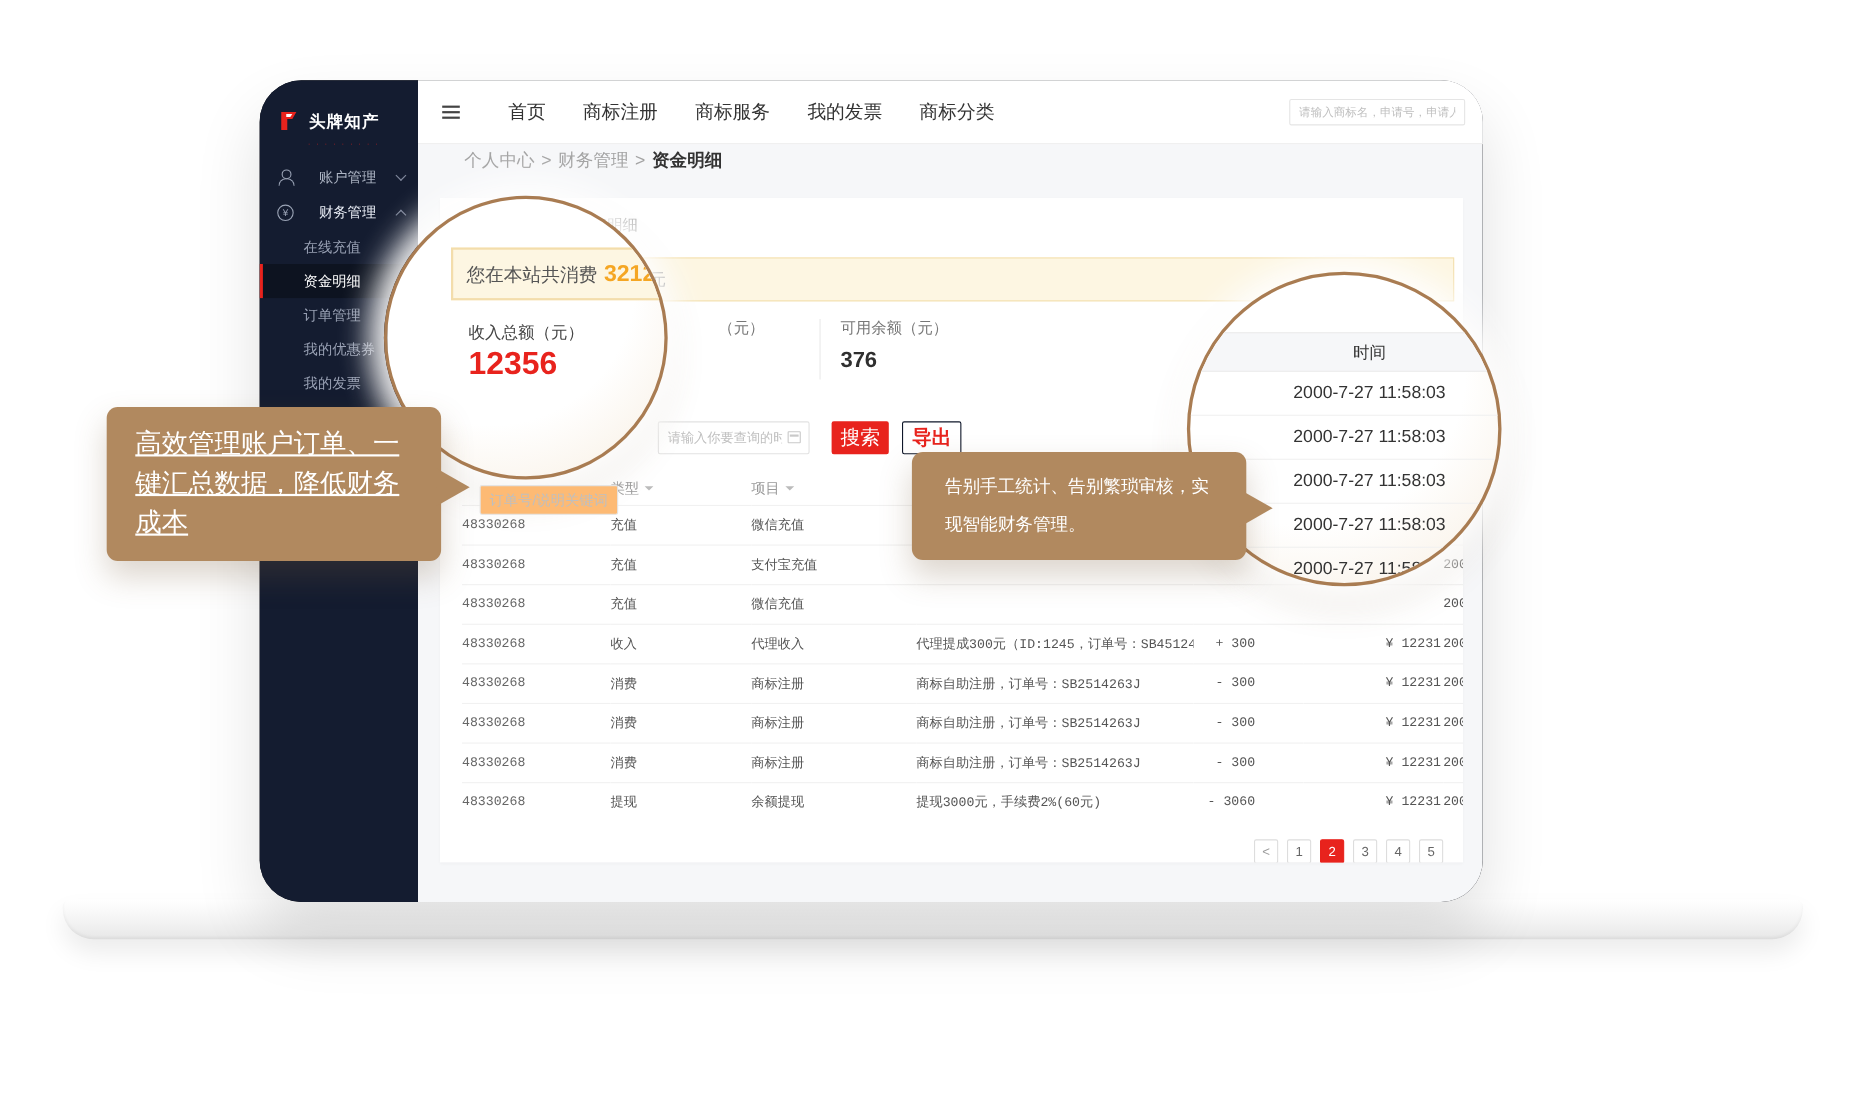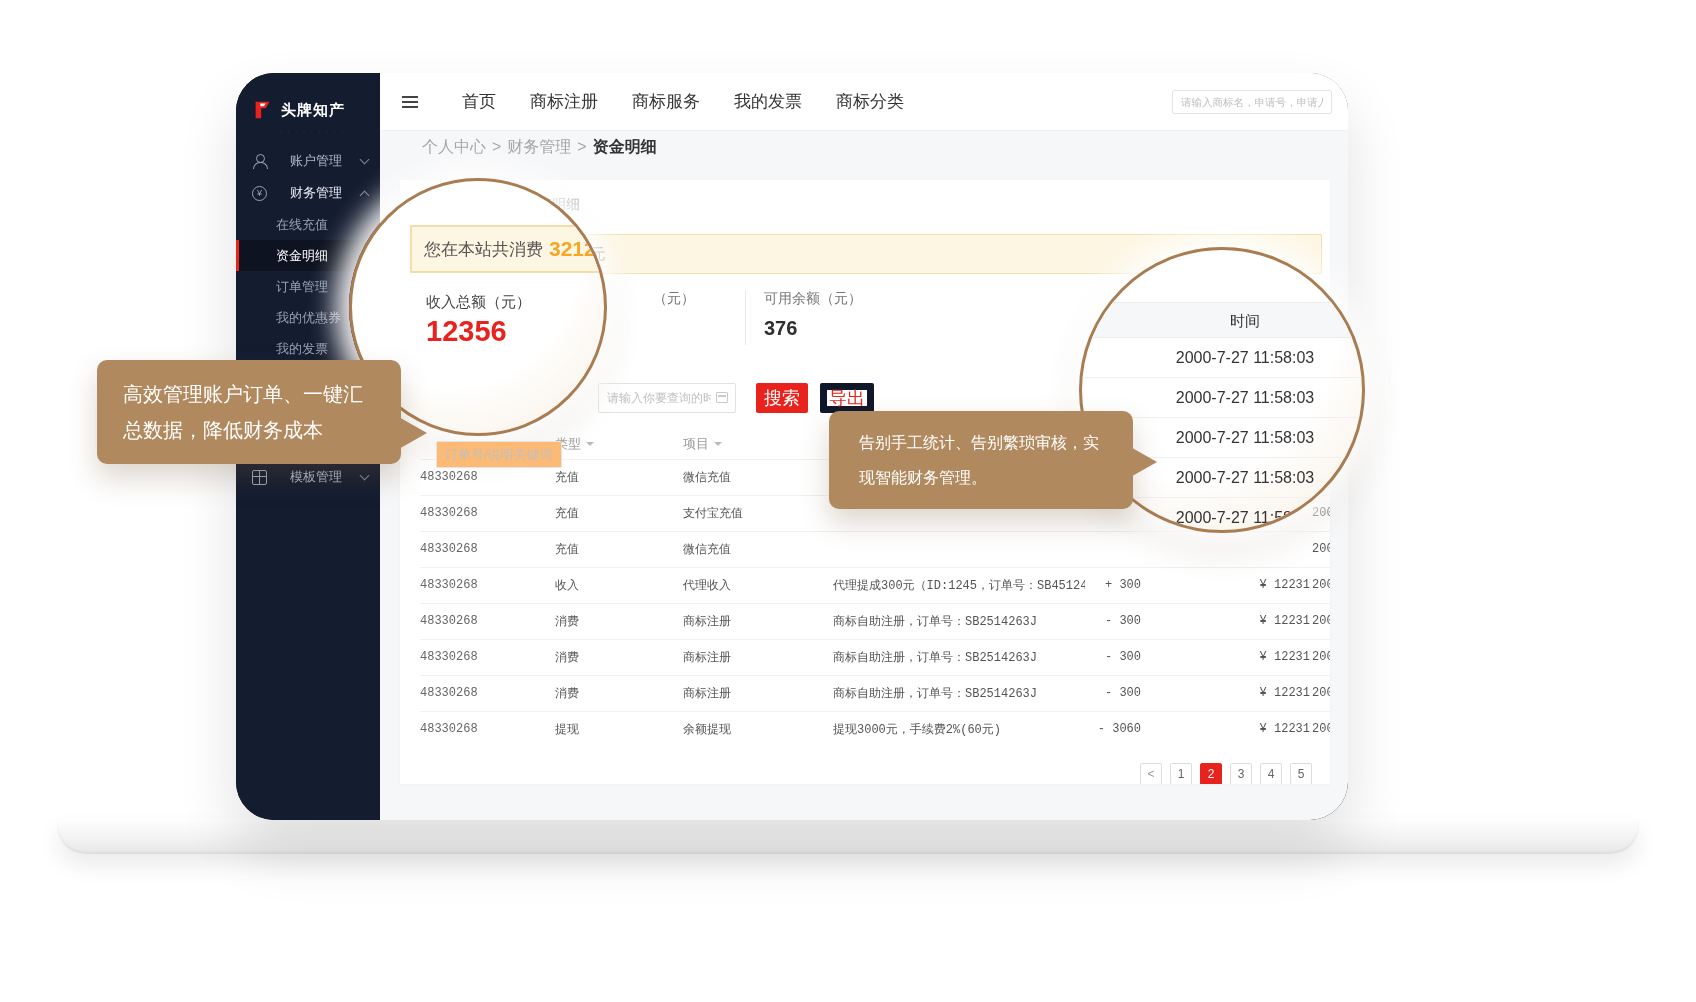--- a/index.html
+++ b/index.html
@@ -60,21 +60,21 @@
   .stat.c2 { width:92px; }
   .stat.c3 { border-left:1px solid #e9e9e9; padding-left:18px; }
   .filters { display:flex; align-items:center; margin:24px 0 0 178px; }
   .date-wrap { position:relative; width:138px; }
   .date-input { width:138px; height:30px; border:1px solid #e2e2e2; border-radius:2px; font-size:12px; padding:0 24px 0 8px; color:#666; }
   .date-input::placeholder { color:#c0c0c0; }
   .cal { position:absolute; right:8px; top:9px; width:12px; height:11px; border:1.2px solid #c9c9c9; border-radius:1px; }
   .cal:before { content:""; position:absolute; left:1px; top:1.5px; right:1px; height:2px; background:#c9c9c9; }
   .btn { height:30px; border-radius:2px; font-size:18px; cursor:pointer; display:inline-flex; align-items:center; justify-content:center; }
   .btn.search { width:52px; background:#e8231d; color:#fff; border:none; margin-left:20px; }
-  .btn.export { width:54px; background:#fff; color:#e8231d; border:7px solid #0f172a; margin-left:12px; }
+  .btn.export { width:54px; background:#fff; color:#e8231d; border:1px solid #0f172a; margin-left:12px;font-weight:bold; }
 
   table { width:100%; margin-top:16px; border-collapse:collapse; table-layout:fixed; }
   col.c-order{width:135px} col.c-type{width:128px} col.c-proj{width:150px} col.c-desc{width:252px} col.c-amt{width:100px} col.c-bal{width:127px} col.c-time{width:18px}
   th { font-size:13px; font-weight:normal; color:#999; text-align:left; height:30px; padding:0; }
   td { font-size:12px; color:#555; height:36px; border-top:1px solid #f1f1f1; overflow:hidden; white-space:nowrap;font-family:Liberation Mono, monospace; }
   td.order { color:#666; }
   th.amt, td.amt { text-align:right; padding-right:44px; }
   th.bal, td.bal { text-align:right; padding-right:2px; }
   td.time, th.time { overflow:hidden; white-space:nowrap; color:#555; }
   .caret { display:inline-block; width:0; height:0; border-left:4px solid transparent; border-right:4px solid transparent; border-top:4.5px solid #bbb; margin-left:5px; vertical-align:middle; }
@@ -91,21 +91,21 @@
   .ml-band { position:absolute; left:58px; top:44px; right:-40px; height:48px; background:#fdf6e2; border:2px solid #f3ddab; display:flex; align-items:center; padding-left:12px; font-size:17px; color:#555; }
   .ml-band b { color:#f5a623; font-size:21px; margin:0 6px; }
   .ml-label { position:absolute; left:74px; top:112px; font-size:15px; color:#444; }
   .ml-value { position:absolute; left:74px; top:134px; font-size:29px; font-weight:bold; color:#e8231d; }
   .mag-right { left:1079px; top:247px; width:286px; height:286px; }
   .mr-band { position:absolute; left:0; right:0; top:52px; height:36px; background:#f6f7f9; border-top:1px solid #ececec; border-bottom:1px solid #ececec; line-height:36px; text-align:center; padding-left:46px; font-size:15px; color:#333; }
   .mr-row { position:absolute; left:0; right:0; height:40px; line-height:40px; text-align:center; padding-left:46px; font-size:16px; color:#333; border-bottom:1px solid #f0f0f0; }
 
   
   .callout { position:absolute; background:#b1895f; border-radius:10px; color:#fff; z-index:30; box-shadow:0 14px 28px rgba(120,90,60,.25); }
-  .co-left { left:97px; top:360px; width:304px; padding:16px 26px; font-size:20px; line-height:36px; }
+  .co-left { left:97px; top:370px; width:304px; padding:16px 26px; font-size:24px; line-height:36px;text-decoration:underline; }
   .co-right { left:829px; top:411px; width:304px; padding:14px 30px; font-size:16px; line-height:35px; }
   .co-arrow { position:absolute; width:0; height:0; border-top:17px solid transparent; border-bottom:17px solid transparent; border-left:30px solid #b1895f; }
   .co-left .co-arrow { right:-26px; top:56px; }
   .co-right .co-arrow { right:-24px; top:34px; }
 
   .kw-input { position:absolute; left:436px; top:441px; width:126px; height:27px; z-index:22; border:1px solid #e4e4e4; border-radius:2px; background:#fdba74; font-size:13px; padding:0 8px; color:#666; }
   .kw-input::placeholder { color:#bfbfbf; }
 
   
   .logo-ic { width:22px; height:22px; flex:0 0 22px; }

